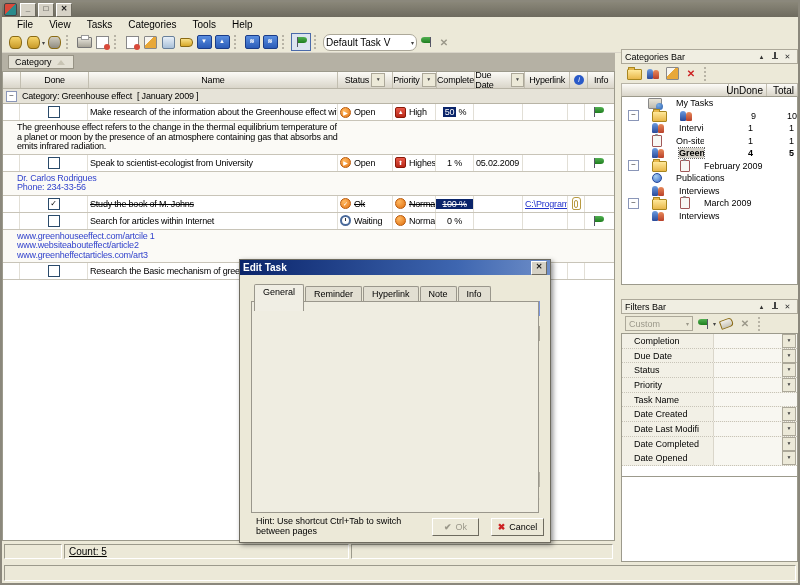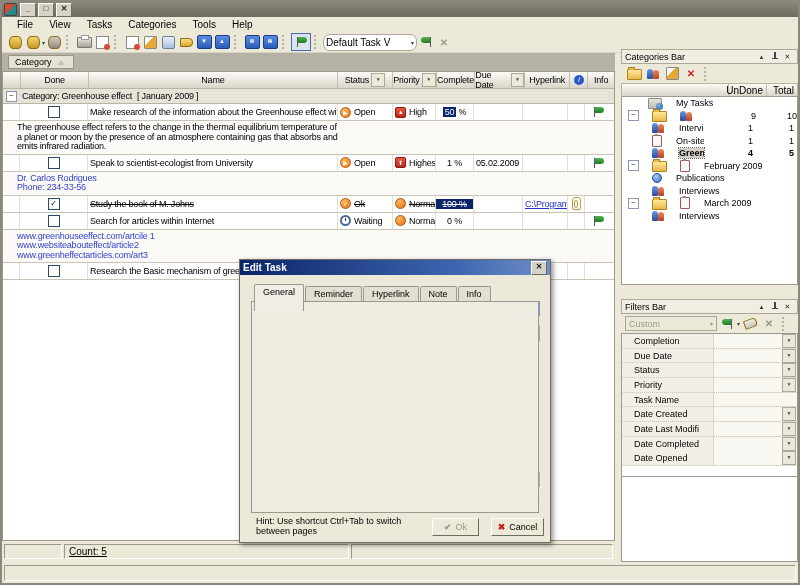--- a/index.html
+++ b/index.html
@@ -102,21 +102,21 @@
   .fold::before{content:"";position:absolute;top:-3px;left:0;width:5px;height:2px;background:#E8B84A;border:1px solid #A8861E;border-bottom:none;border-radius:1px 1px 0 0;}
   .clipb{width:8px;height:10px;background:#F8F8F4;border:1px solid #A05858;border-radius:1px;position:relative;flex:0 0 auto;}
   .clipb::before{content:"";position:absolute;top:-2px;left:2px;width:3px;height:2px;background:#888;border-radius:1px;}
   .bk{width:12px;height:9px;background:linear-gradient(#E8E4D8,#C0BCB0);border:1px solid #888;border-radius:1px;position:relative;flex:0 0 auto;}
   .bk::before{content:"";position:absolute;right:-2px;bottom:-2px;width:7px;height:7px;border-radius:50%;background:radial-gradient(circle at 35% 30%,#7AB0E8,#2A5AA8);}
   .glb{width:10px;height:10px;border-radius:50%;background:radial-gradient(circle at 35% 30%,#A8D0F0,#3A6ACC);border:1px solid #24489A;flex:0 0 auto;box-sizing:border-box;}
   .texp{width:9px;height:9px;border:1px solid #8A96B8;background:#fff;font-size:8px;line-height:7px;text-align:center;color:#333;flex:0 0 auto;margin-right:2px;}
   .gap8{width:13px;flex:0 0 auto;}
 
   .filters{margin-top:4px;}
-  .fcombo{width:92px;height:15px;background:#ECE9D8;border:1px solid #ACA899;display:flex;align-items:center;padding:0 3px;color:#9B988A;box-sizing:border-box;font-size:9px;}
+  .fcombo{width:68px;height:15px;background:#ECE9D8;border:1px solid #ACA899;display:flex;align-items:center;padding:0 3px;color:#9B988A;box-sizing:border-box;font-size:9px;}
   .frows{border:1px solid #9C9A8C;background:#fff;height:142px;overflow:hidden;}
   .frow{display:flex;height:14.7px;border-bottom:1px dotted #C8C4B8;align-items:center;background:#F2F0E6;box-sizing:border-box;font-size:9px;}
   .frow .fl{width:92px;padding-left:12px;box-sizing:border-box;border-right:1px solid #DAD6CA;align-self:stretch;display:flex;align-items:center;}
   .frow .fv{flex:1;align-self:stretch;background:#F8F7F1;display:flex;align-items:center;justify-content:flex-end;}
   .farrow{width:12px;height:12px;border:1px solid #ACA899;background:#ECE9D8;font-size:5px;line-height:11px;text-align:center;color:#444;margin-right:1px;}
   .fwhite{background:#fff;height:84px;border:1px solid #9C9A8C;border-top:none;}
 
   
   .dialog{position:absolute;left:200px;top:257px;width:312px;height:284px;background:#ECE9D8;border:1px solid #6E6B5F;box-shadow:2px 2px 5px rgba(0,0,0,.45);box-sizing:border-box;margin-left:37px;}
   .dlg-title{height:15px;background:linear-gradient(90deg,#0A246A,#3E66B0 70%,#6E8EC8);display:flex;align-items:center;padding:0 3px;color:#fff;font-weight:bold;font-size:10px;}

